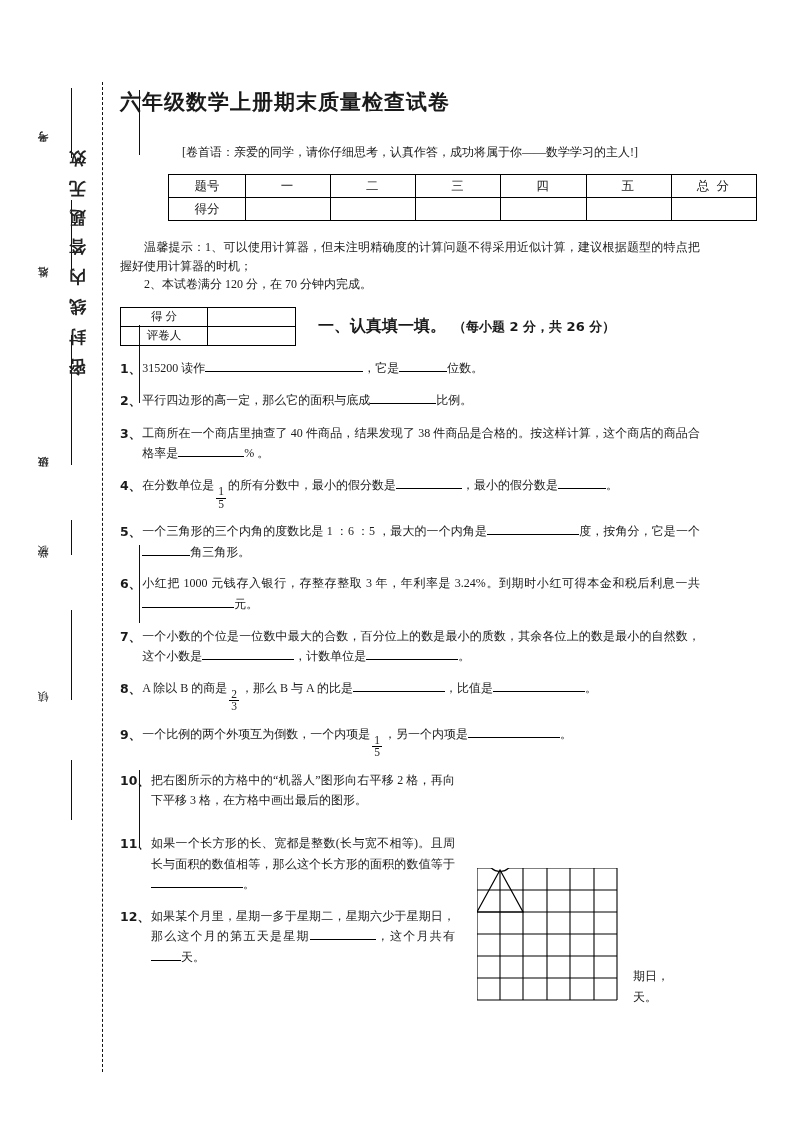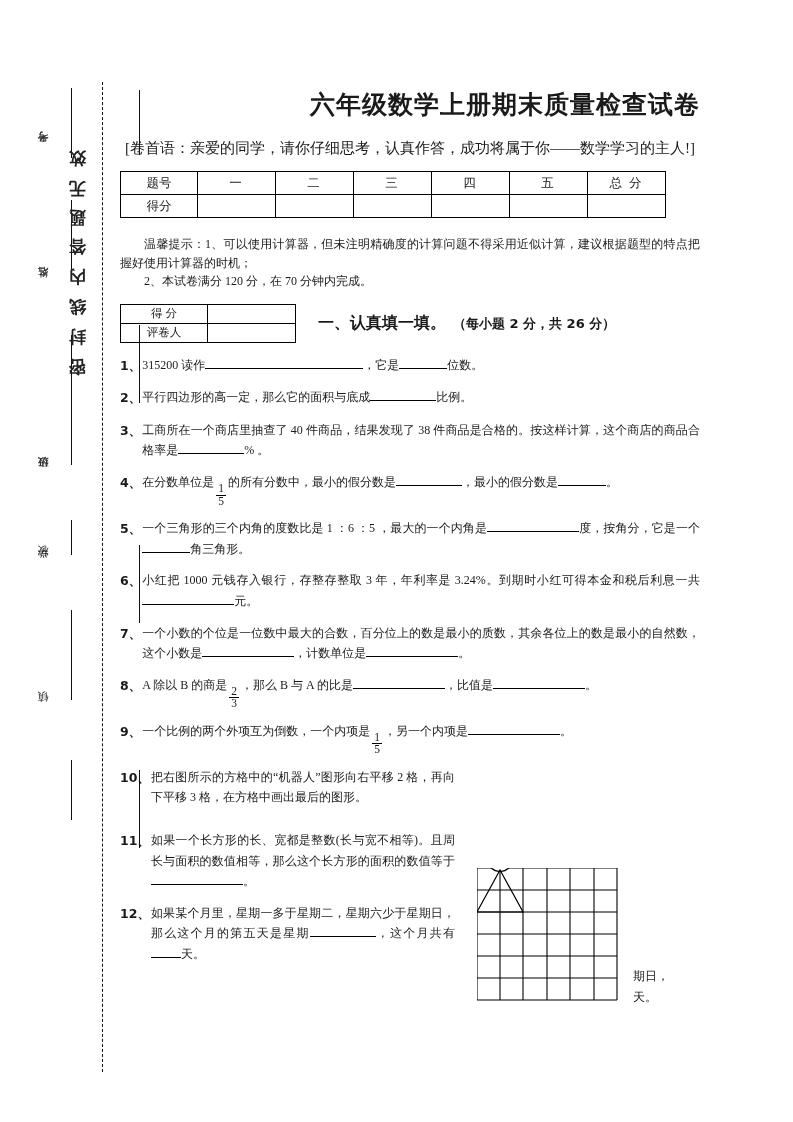--- a/index.html
+++ b/index.html
@@ -47,40 +47,41 @@
   .seg-line2{
     position:absolute;left:77px;width:0;
     border-left:1.2px solid #111;
   }
 
   
   .content{
     position:absolute;left:120px;top:0;width:580px;height:1122px;
   }
   .title{
-    text-align:right;
-    font-size:25px;
+    text-align:left;
+    font-size:21px;
     font-weight:bold;
     letter-spacing:1px;
     margin-top:88px;
     font-family:"DejaVu Sans","Liberation Sans",sans-serif;
   }
   .preface{
     text-align:center;
-    font-size:15px;
-    margin-top:18px;
+    font-size:12px;
+    margin-top:28px;
     letter-spacing:0px;
   }
 
   
   table.score{
     border-collapse:collapse;
-    width:546px;
+    width:589px;
     margin-top:13px;
     table-layout:fixed;
+    margin-left:48px;
   }
   table.score td{
     border:1px solid #000;
     height:22px;
     text-align:center;
     font-size:12.5px;
     letter-spacing:2px;
     padding:0;
   }
   table.score td.hd{width:76px;letter-spacing:0px;}

